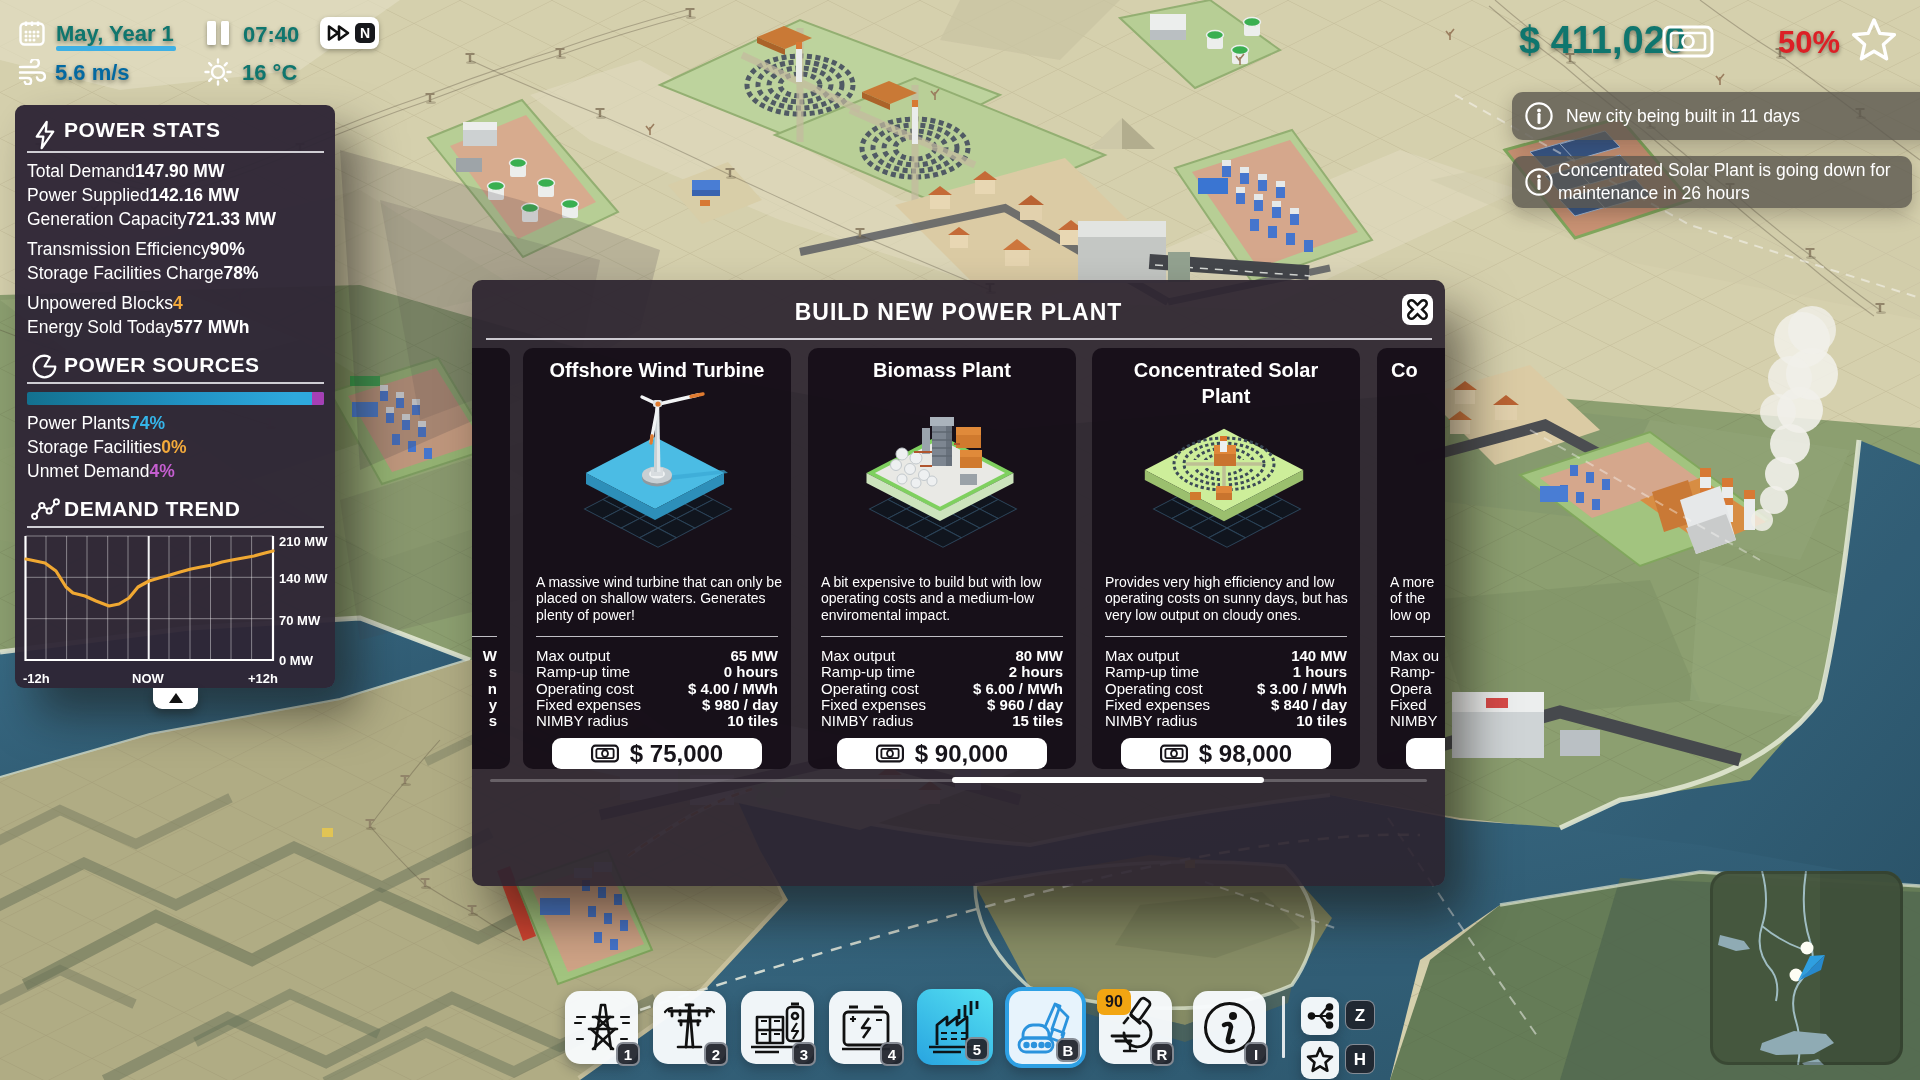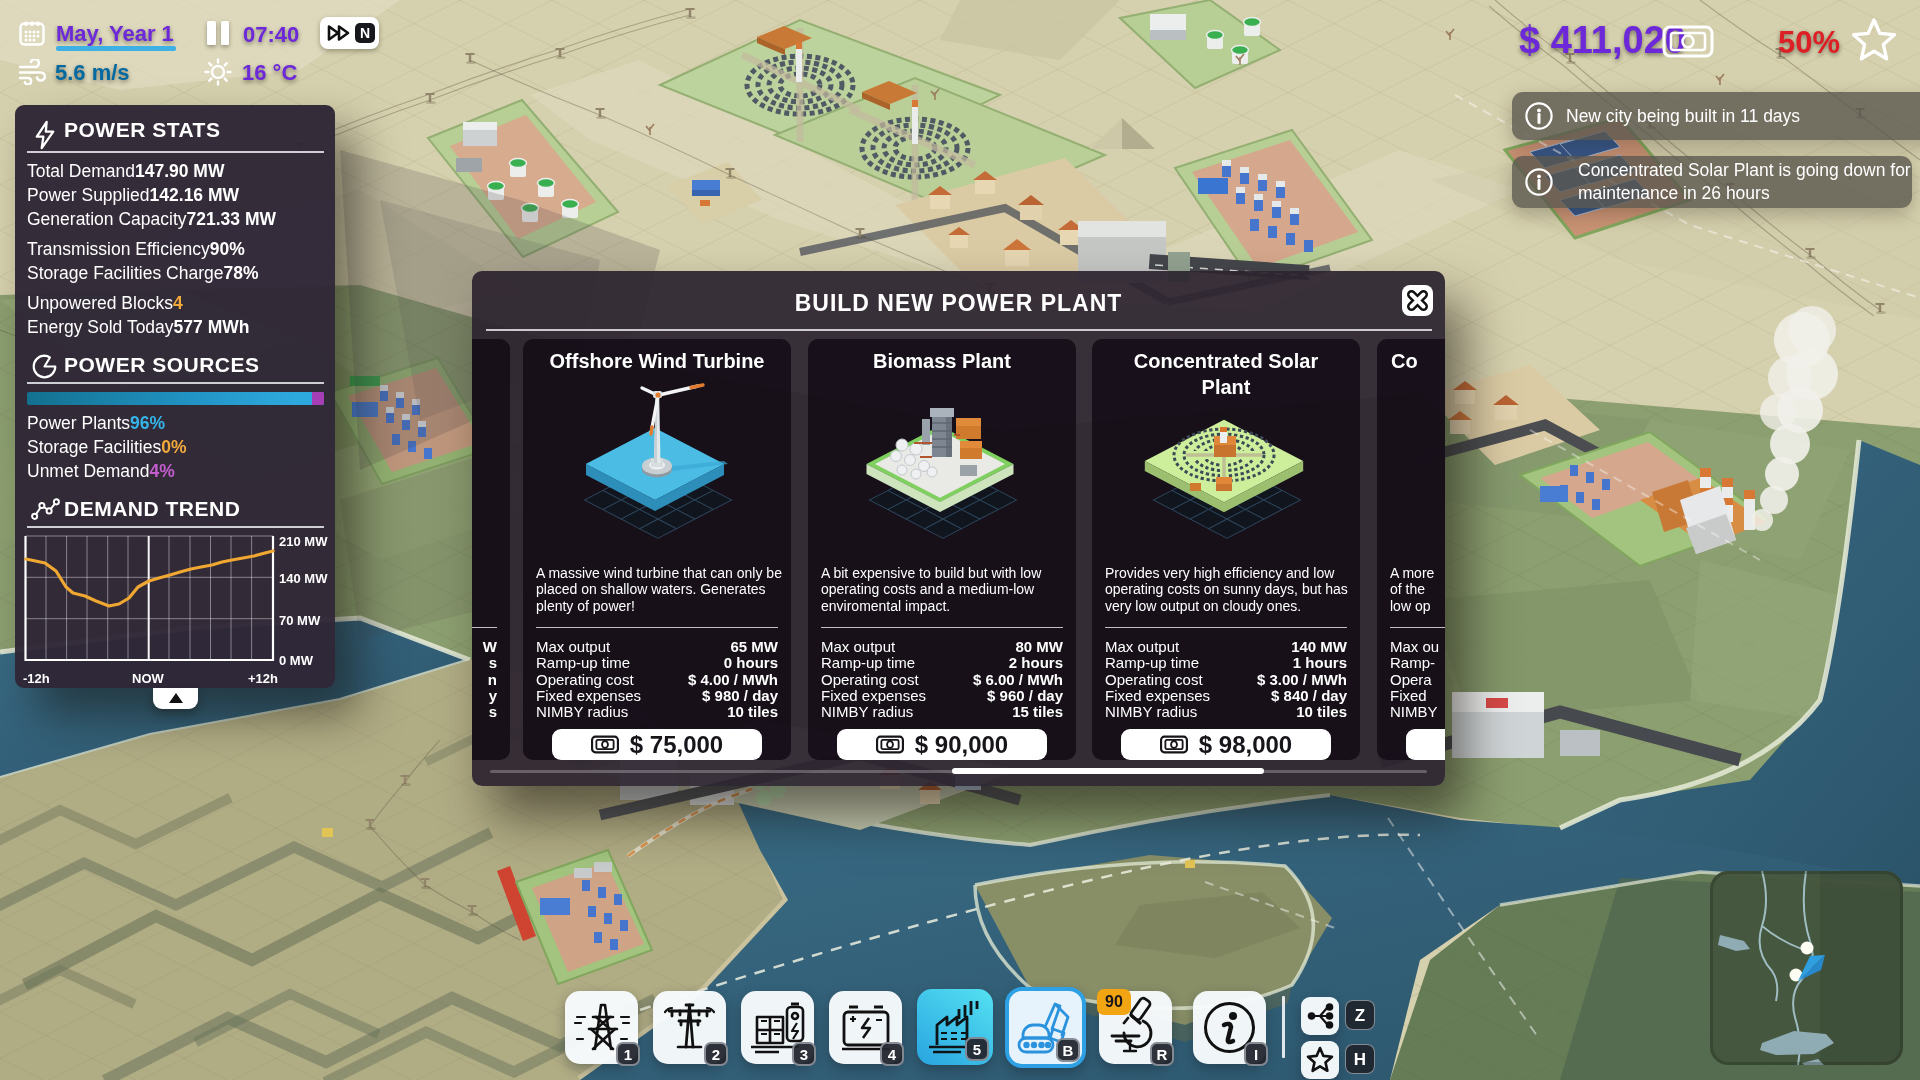--- a/index.html
+++ b/index.html
@@ -1,29 +1,29 @@
 <!DOCTYPE html>
 <html><head><meta charset="utf-8">
 <style>
 *{margin:0;padding:0;box-sizing:border-box}
 html,body{width:1920px;height:1080px;overflow:hidden;font-family:"Liberation Sans",sans-serif;background:#d6d2b0;-webkit-font-smoothing:antialiased}
 #stage{position:relative;width:1920px;height:1080px;overflow:hidden}
 .abs{position:absolute}
 
-.hudtxt{color:#6d28d9;font-weight:bold;text-shadow:0 2px 4px rgba(30,30,20,.5)}
+.hudtxt{color:#0f766e;font-weight:bold;text-shadow:0 2px 4px rgba(30,30,20,.5)}
 
 #panel{left:15px;top:105px;width:320px;height:583px;background:rgba(46,37,53,.96);border-radius:9px;
  box-shadow:22px 26px 45px rgba(20,15,10,.5);color:#fff}
 #panel .hd{position:absolute;left:49px;font-size:21px;font-weight:bold;letter-spacing:.5px}
 #panel .ic{position:absolute;left:16px}
 #panel .dv{position:absolute;left:12px;width:297px;border-top:2px solid rgba(235,235,240,.85)}
 #panel .row{position:absolute;left:12px;width:297px;font-size:17.5px;display:flex;}
 #panel .row b{font-weight:bold}
 
-#modal{left:472px;top:271px;width:973px;height:515px;background:rgba(44,35,47,.93);border-radius:10px;
+#modal{left:472px;top:280px;width:973px;height:606px;background:rgba(44,35,47,.93);border-radius:10px;
  box-shadow:20px 30px 50px rgba(20,15,10,.55);overflow:hidden}
 #modal h1{position:absolute;left:0;width:100%;text-align:center;color:#fff;font-size:23px;letter-spacing:1px;top:19px}
 .card{position:absolute;top:68px;width:268px;height:421px;background:rgba(22,14,24,.93);border-radius:10px;color:#fff}
 .card .ttl{position:absolute;top:9px;left:0;width:100%;text-align:center;font-weight:bold;font-size:20px;line-height:26px}
 .card .desc{position:absolute;top:226px;left:13px;width:248px;font-size:14px;line-height:16.3px}
 .card .dv{position:absolute;top:288px;left:13px;width:242px;border-top:1.5px solid rgba(235,235,240,.8)}
 .card .st{position:absolute;top:299px;left:13px;width:242px;font-size:15px}
 .card .st div{display:flex;justify-content:space-between;height:16.3px}
 .card .st b{font-weight:bold}
 .price{position:absolute;top:390px;left:29px;width:210px;height:31px;background:#fff;border-radius:9px;color:#17141a;
@@ -494,21 +494,21 @@
         <path d="M15 13.3 V21.5" stroke="#fff" stroke-width="3" stroke-linecap="round"></path>
       </svg>
  <div class="txt" style="margin-left:12px">New city being built in 11 days</div>
 </div>
 <div class="abs notif" style="left:1512px;top:156px;width:400px;height:52px">
  <svg style="margin-left:12px;flex:none" width="30" height="30" viewBox="0 0 30 30">
         <circle cx="15" cy="15" r="12.6" fill="none" stroke="#fff" stroke-width="2.2"></circle>
         <circle cx="15" cy="9.4" r="1.9" fill="#fff"></circle>
         <path d="M15 13.3 V21.5" stroke="#fff" stroke-width="3" stroke-linecap="round"></path>
       </svg>
- <div class="txt" style="margin-left:24px">Concentrated Solar Plant is going down for maintenance in 26 hours</div>
+ <div class="txt" style="margin-left:4px">Concentrated Solar Plant is going down for maintenance in 26 hours</div>
 </div>
 
 <div id="panel" class="abs">
  <svg class="ic" style="top:14px" width="28" height="32" viewBox="0 0 34 36">
         <path d="M19 2 L7 20 H15 L13 34 L27 14 H18 Z" fill="none" stroke="#fff" stroke-width="2.8" stroke-linejoin="round"></path>
       </svg>
  <div class="hd" style="top:13px">POWER STATS</div>
  <div class="dv" style="top:46px"></div>
  <div class="row" style="top:56px">
         <span>Total Demand</span>
@@ -540,21 +540,21 @@
       </div>
  <svg class="ic" style="top:248px" width="27" height="27" viewBox="0 0 30 30">
         <path d="M15 3 A12 12 0 1 0 27 15 L15 15 L21 5 A12 12 0 0 0 15 3 Z" fill="none" stroke="#fff" stroke-width="2.4" stroke-linejoin="round"></path>
       </svg>
  <div class="hd" style="top:248px">POWER SOURCES</div>
  <div class="dv" style="top:277px"></div>
  <div class="abs" style="left:12px;top:287px;width:297px;height:13px;background:linear-gradient(90deg,#13718f,#2193c4 55%,#2ea9dd 90%);border-radius:2px"></div>
  <div class="abs" style="left:297px;top:287px;width:12px;height:13px;background:#a63fb5;border-radius:0 2px 2px 0"></div>
  <div class="row" style="top:308px">
         <span>Power Plants</span>
-        <b style="color:#35b4e8">96%</b>
+        <b style="color:#35b4e8">74%</b>
       </div>
  <div class="row" style="top:332px">
         <span>Storage Facilities</span>
         <b style="color:#f2a93b">0%</b>
       </div>
  <div class="row" style="top:356px">
         <span>Unmet Demand</span>
         <b style="color:#c45ecf">4%</b>
       </div>
  <svg class="ic" style="top:393px" width="29" height="24" viewBox="0 0 32 26">

